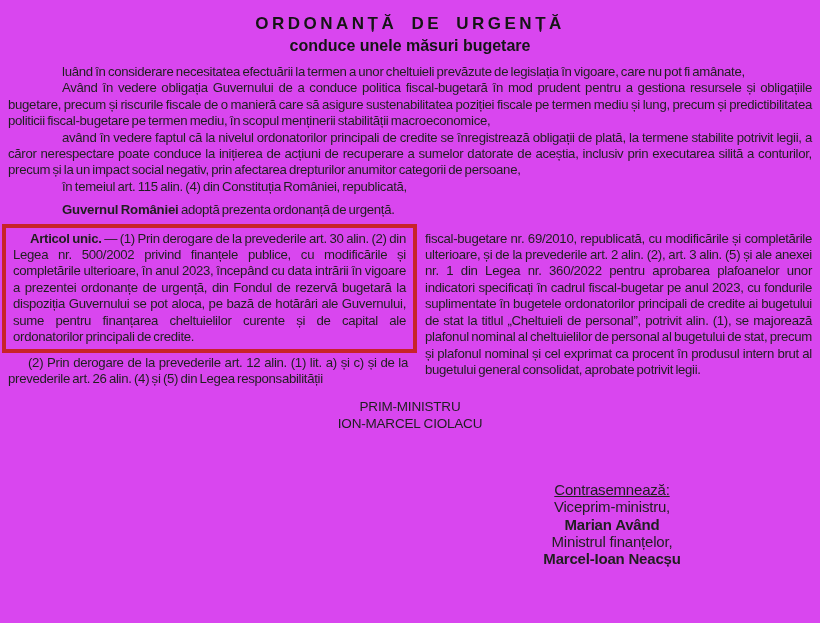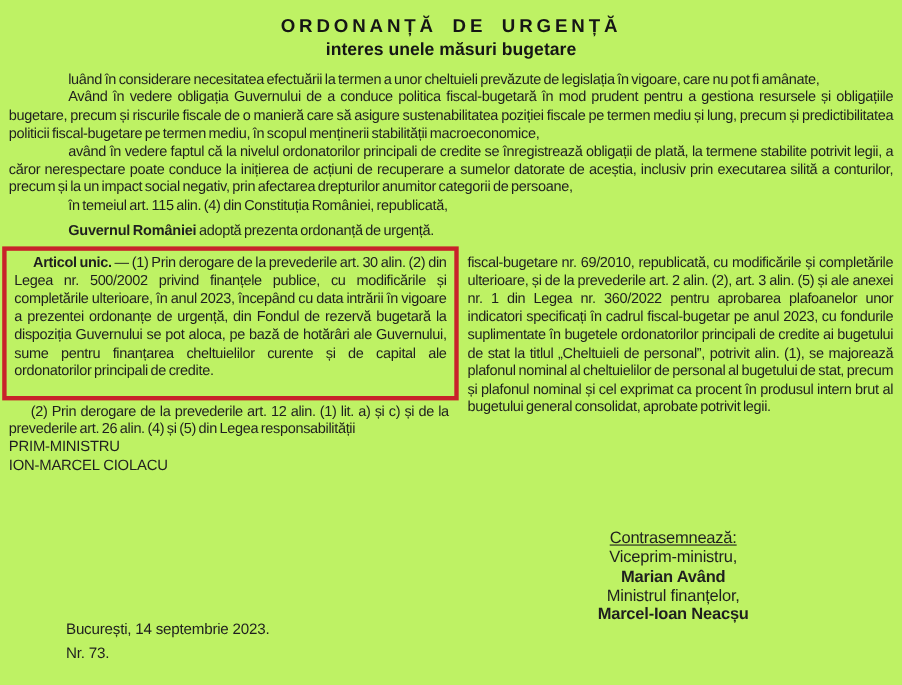--- a/index.html
+++ b/index.html
@@ -1,21 +1,21 @@
 <!DOCTYPE html>
 <html lang="ro"><head>
 <meta charset="utf-8">
 <style>
   * { box-sizing: border-box; }
   html, body { margin: 0; padding: 0; background: #ffffff; }
   .page {
     position: relative;
     width: 820px;
     height: 623px;
-    background: #bef264;
+    background: #d946ef;
     color: #1f1f1f;
     font-family: "Liberation Sans", sans-serif;
     padding: 14px 8px 0 8px;
     overflow: hidden;
   }
   .doc-title {
     margin: 0;
     text-align: center;
     font-size: 17px;
     font-weight: bold;
@@ -54,26 +54,27 @@
     gap: 17px;
     margin-top: 5px;
     align-items: flex-start;
   }
   .col-left { width: 400px; flex: none; }
   .col-right { flex: 1; padding-top: 7px; }
   .columns p { margin: 0; text-align: justify; }
   .highlight-box {
     border: 4px solid #c8232a;
     margin: 0 -9px 0 -6px;
-    padding: 3px 7px 14px 7px;
+    padding: 3px 7px 3px 7px;
   }
   .highlight-box p { text-indent: 17px; }
   .para2 { text-indent: 20px; margin-top: 2px !important; }
   .sig-center {
-    text-align: left;
+    margin-top: 12px;
+    text-align: center;
     font-size: 13.5px;
     line-height: 16.5px;
     letter-spacing: -0.2px;
   }
   .sig-name { font-weight: normal; }
   .countersign {
     position: absolute;
     left: 492px;
     top: 481px;
     width: 240px;
@@ -92,21 +93,21 @@
     line-height: 21.5px;
     letter-spacing: -0.2px;
   }
 </style>
 </head>
 <body>
 
 <div class="page">
 
   <h1 class="doc-title">ORDONANȚĂ DE URGENȚĂ</h1>
-  <h2 class="doc-subtitle">interes unele măsuri bugetare</h2>
+  <h2 class="doc-subtitle">conduce unele măsuri bugetare</h2>
 
   <section class="preamble bodytext">
     <p>luând în considerare necesitatea efectuării la termen a unor cheltuieli prevăzute de legislația în vigoare, care nu pot fi amânate,</p>
     <p>Având în vedere obligația Guvernului de a conduce politica fiscal-bugetară în mod prudent pentru a gestiona resursele și obligațiile bugetare, precum și riscurile fiscale de o manieră care să asigure sustenabilitatea poziției fiscale pe termen mediu și lung, precum și predictibilitatea politicii fiscal-bugetare pe termen mediu, în scopul menținerii stabilității macroeconomice,</p>
     <p>având în vedere faptul că la nivelul ordonatorilor principali de credite se înregistrează obligații de plată, la termene stabilite potrivit legii, a căror nerespectare poate conduce la inițierea de acțiuni de recuperare a sumelor datorate de aceștia, inclusiv prin executarea silită a conturilor, precum și la un impact social negativ, prin afectarea drepturilor anumitor categorii de persoane,</p>
     <p>în temeiul art. 115 alin. (4) din Constituția României, republicată,</p>
   </section>
 
   <p class="adoption bodytext"><strong>Guvernul României</strong><span> adoptă prezenta ordonanță de urgență.</span></p>
 
@@ -128,18 +129,14 @@
   </div>
 
   <div class="countersign">
     <div class="underline">Contrasemnează:</div>
     <div>Viceprim-ministru,</div>
     <div class="bold">Marian Având</div>
     <div>Ministrul finanțelor,</div>
     <div class="bold">Marcel-Ioan Neacșu</div>
   </div>
 
-  <div class="doc-footer">
-    <div>București, 14 septembrie 2023.</div>
-    <div>Nr. 73.</div>
-  </div>
 
 </div>
 
 </body></html>

